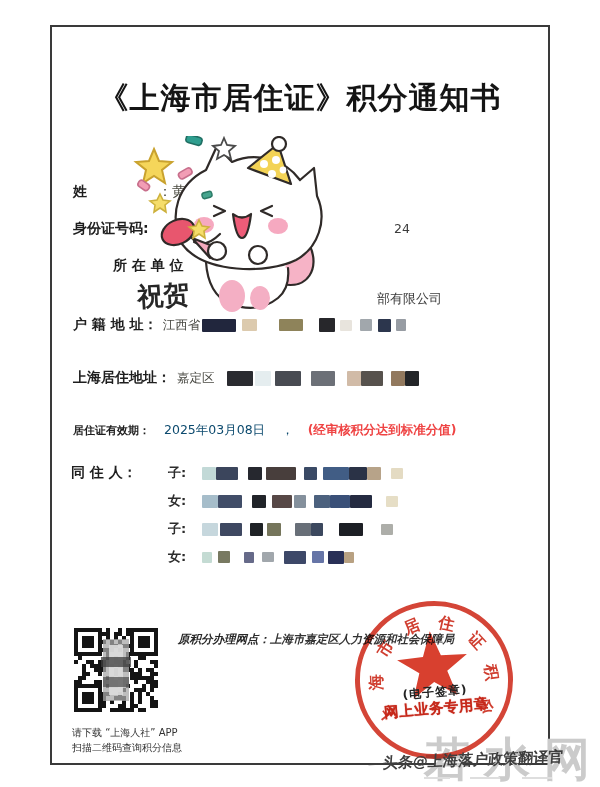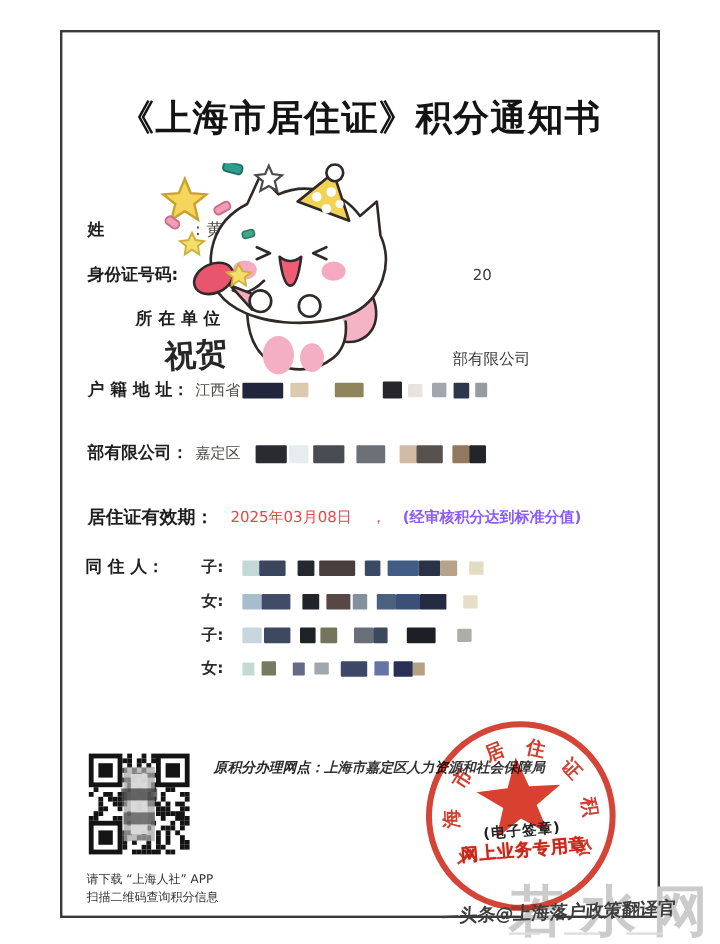--- a/index.html
+++ b/index.html
@@ -5,23 +5,23 @@
   html,body{margin:0;padding:0;}
   body{width:600px;height:787px;background:#f7f7f7;font-family:"DejaVu Sans","Liberation Sans",sans-serif;}
   .page{position:relative;width:600px;height:787px;background:#fff;overflow:hidden;}
   .frame{position:absolute;left:50px;top:25px;width:496px;height:736px;border:2px solid #3a3a3a;z-index:0;background:#fff;}
   .title{position:absolute;left:50px;top:78px;width:500px;text-align:center;font-size:30px;font-weight:800;color:#141414;letter-spacing:1px;z-index:2;}
   .row{position:absolute;z-index:2;display:flex;align-items:center;white-space:nowrap;}
   .label{font-size:14px;font-weight:bold;color:#1e1e1e;}
   .value{font-size:12.5px;color:#3c3c3c;}
   .blocks span{display:inline-block;vertical-align:middle;border-radius:1px;opacity:.93;}
   .blocks{display:inline-flex;align-items:center;}
-  .permit .label{font-size:15px;}
-  .permit .value{font-size:12.5px;color:#ef4444;}
-  .permit .note{font-size:12.5px;font-weight:bold;color:#8b5cf6;}
+  .permit .label{font-size:11px;}
+  .permit .value{font-size:12.5px;color:#0c4a6e;}
+  .permit .note{font-size:12.5px;font-weight:bold;color:#ef4444;}
   .ctag{font-size:13px;color:#2c2c2c;font-weight:600;width:26px;}
   .sticker{position:absolute;left:120px;top:136px;width:214px;height:182px;z-index:4;}
   .qr{position:absolute;left:73px;top:627px;width:86px;height:86px;z-index:2;}
   .siteline{position:absolute;left:178px;top:632px;z-index:2;font-size:11.5px;font-weight:bold;color:#282828;white-space:nowrap;font-style:italic;}
   .qrcap{position:absolute;left:72px;z-index:2;font-size:10px;color:#333;}
   .stamp{position:absolute;left:355px;top:601px;width:158px;height:158px;z-index:6;mix-blend-mode:multiply;transform:rotate(-5deg);}
   .stamp .ring{position:absolute;inset:0;border:5px solid #ce2b1b;border-radius:50%;opacity:.88;}
   .stamp .arcchar{position:absolute;left:50%;top:50%;font-size:16px;font-weight:bold;color:#cb2a1a;opacity:.9;}
   .stamp .enote{position:absolute;left:0;top:83px;width:158px;text-align:center;font-size:12px;font-weight:bold;color:#232323;letter-spacing:1px;z-index:3;}
   .stamp .sbottom{position:absolute;left:0;top:98px;width:158px;text-align:center;font-size:14.5px;font-weight:bold;color:#c6281a;letter-spacing:.5px;text-shadow:0 0 1px rgba(198,40,26,.8);}
@@ -43,21 +43,21 @@
     <span class="label">姓</span>
   </div>
   <div class="row" style="left:158px;top:183px;">
     <span class="value" style="font-size:14px;color:#4a4a40;">：黄</span>
   </div>
 
   <div class="row" style="left:73px;top:220px;">
     <span class="label">身份证号码:</span>
   </div>
   <div class="row" style="left:394px;top:221px;">
-    <span class="value">20</span>
+    <span class="value">24</span>
   </div>
 
   <div class="row" style="left:73px;top:257px;margin-left:40px;">
     <span class="label">所 在 单 位</span>
   </div>
   <div class="row" style="left:224px;top:258px;">
     <span class="value">上</span>
   </div>
   <div class="row" style="left:377px;top:258px;">
     <span class="value" style="font-size:13px;margin-top:32px;">部有限公司</span>
@@ -72,21 +72,21 @@
         <span style="width: 24px; height: 12px; margin-left: 22px; background: rgb(133, 122, 78);"></span>
         <span style="width: 16px; height: 14px; margin-left: 16px; background: rgb(23, 23, 27);"></span>
         <span style="width: 12px; height: 11px; margin-left: 5px; background: rgb(230, 226, 218);"></span>
         <span style="width: 12px; height: 12px; margin-left: 8px; background: rgb(154, 160, 166);"></span>
         <span style="width: 13px; height: 13px; margin-left: 6px; background: rgb(28, 39, 64);"></span>
         <span style="width: 10px; height: 12px; margin-left: 5px; background: rgb(143, 149, 156);"></span>
       </span>
   </div>
 
   <div class="row" style="left:73px;top:369px;">
-    <span class="label">部有限公司：</span>
+    <span class="label">上海居住地址：</span>
     <span class="value" style="margin-left:6px;color:#4a4a44;">嘉定区</span>
     <span class="blocks" style="margin-left:12px;">
         <span style="width: 26px; height: 15px; margin-left: 0px; background: rgb(26, 27, 32);"></span>
         <span style="width: 16px; height: 15px; margin-left: 2px; background: rgb(227, 236, 238);"></span>
         <span style="width: 26px; height: 15px; margin-left: 4px; background: rgb(58, 61, 69);"></span>
         <span style="width: 24px; height: 15px; margin-left: 10px; background: rgb(97, 101, 109);"></span>
         <span style="width: 14px; height: 15px; margin-left: 12px; background: rgb(205, 182, 160);"></span>
         <span style="width: 22px; height: 15px; margin-left: 0px; background: rgb(74, 69, 64);"></span>
         <span style="width: 14px; height: 15px; margin-left: 8px; background: rgb(138, 111, 82);"></span>
         <span style="width: 14px; height: 15px; margin-left: 0px; background: rgb(18, 20, 24);"></span>

